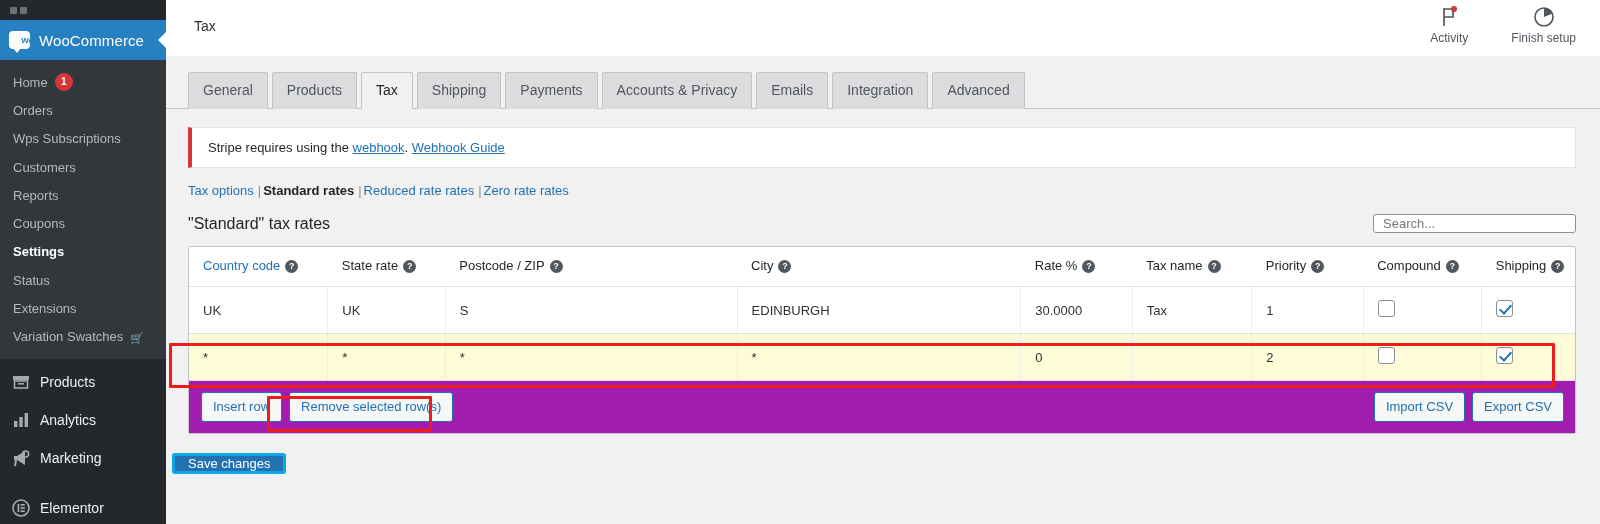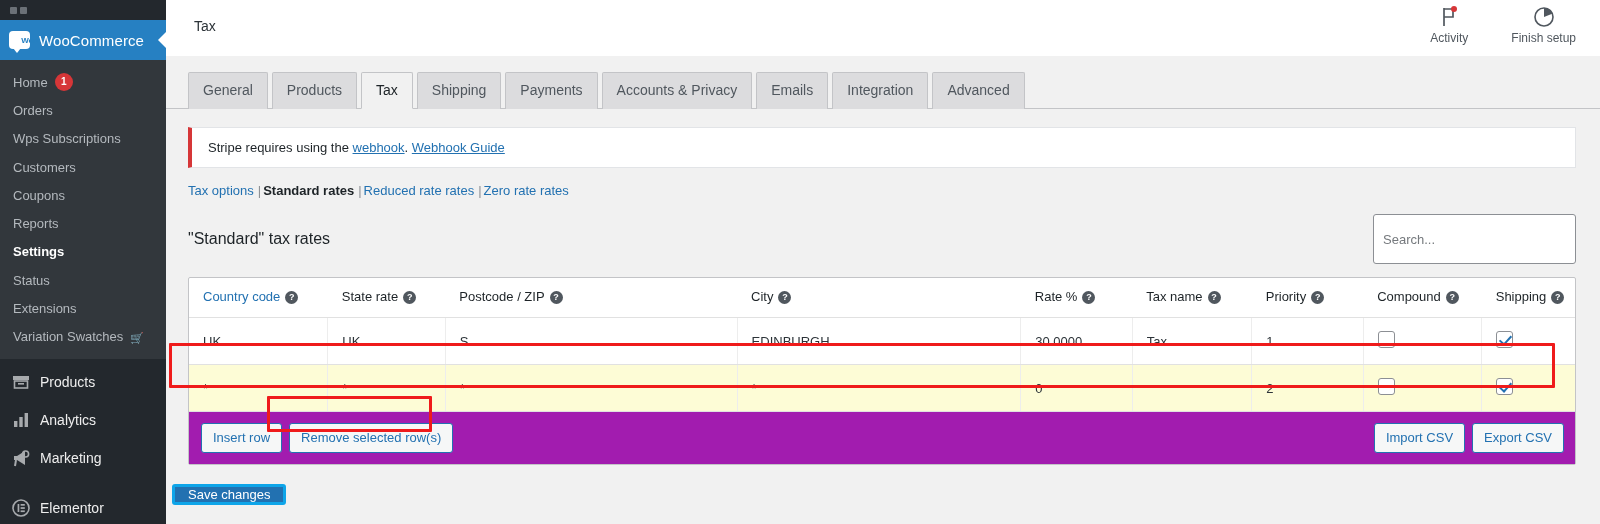--- a/index.html
+++ b/index.html
@@ -116,21 +116,21 @@
   .subnav a { color: #2271b1; text-decoration: none; cursor: pointer; }
   .subnav .cur { color: #1d2327; font-weight: bold; }
   .subnav .sep { color: #8c8f94; padding: 0 2px 0 4px; }
 
   .section-head {
     display: flex; align-items: center; justify-content: space-between;
     margin: 16px 24px 0 22px;
   }
   .section-title { font-size: 16px; color: #1d2327; }
   .search-input {
-    width: 203px; height: 50px; border: 1px solid #8c8f94; border-radius: 3px;
+    width: 203px; height: 19px; border: 1px solid #8c8f94; border-radius: 3px;
     background: #fff; font-size: 13px; color: #1d2327; padding: 0 9px;
     font-family: "Liberation Sans", sans-serif;
   }
   .search-input::placeholder { color: #75797d; }
 
   .table-wrap {
     margin: 13px 24px 0 22px; background: #fff; border: 1px solid #c3c4c7;
     border-radius: 2px; position: relative;
   }
   table.rates { width: 100%; border-collapse: collapse; table-layout: fixed; }
@@ -214,24 +214,24 @@
       <div class="item">
         <span>Orders</span>
       </div>
       <div class="item">
         <span>Wps Subscriptions</span>
       </div>
       <div class="item">
         <span>Customers</span>
       </div>
       <div class="item">
+        <span>Reports</span>
+      </div>
+      <div class="item">
         <span>Coupons</span>
-      </div>
-      <div class="item">
-        <span>Reports</span>
       </div>
       <div class="item active">
         <span>Settings</span>
       </div>
       <div class="item">
         <span>Status</span>
       </div>
       <div class="item">
         <span>Extensions</span>
       </div>

